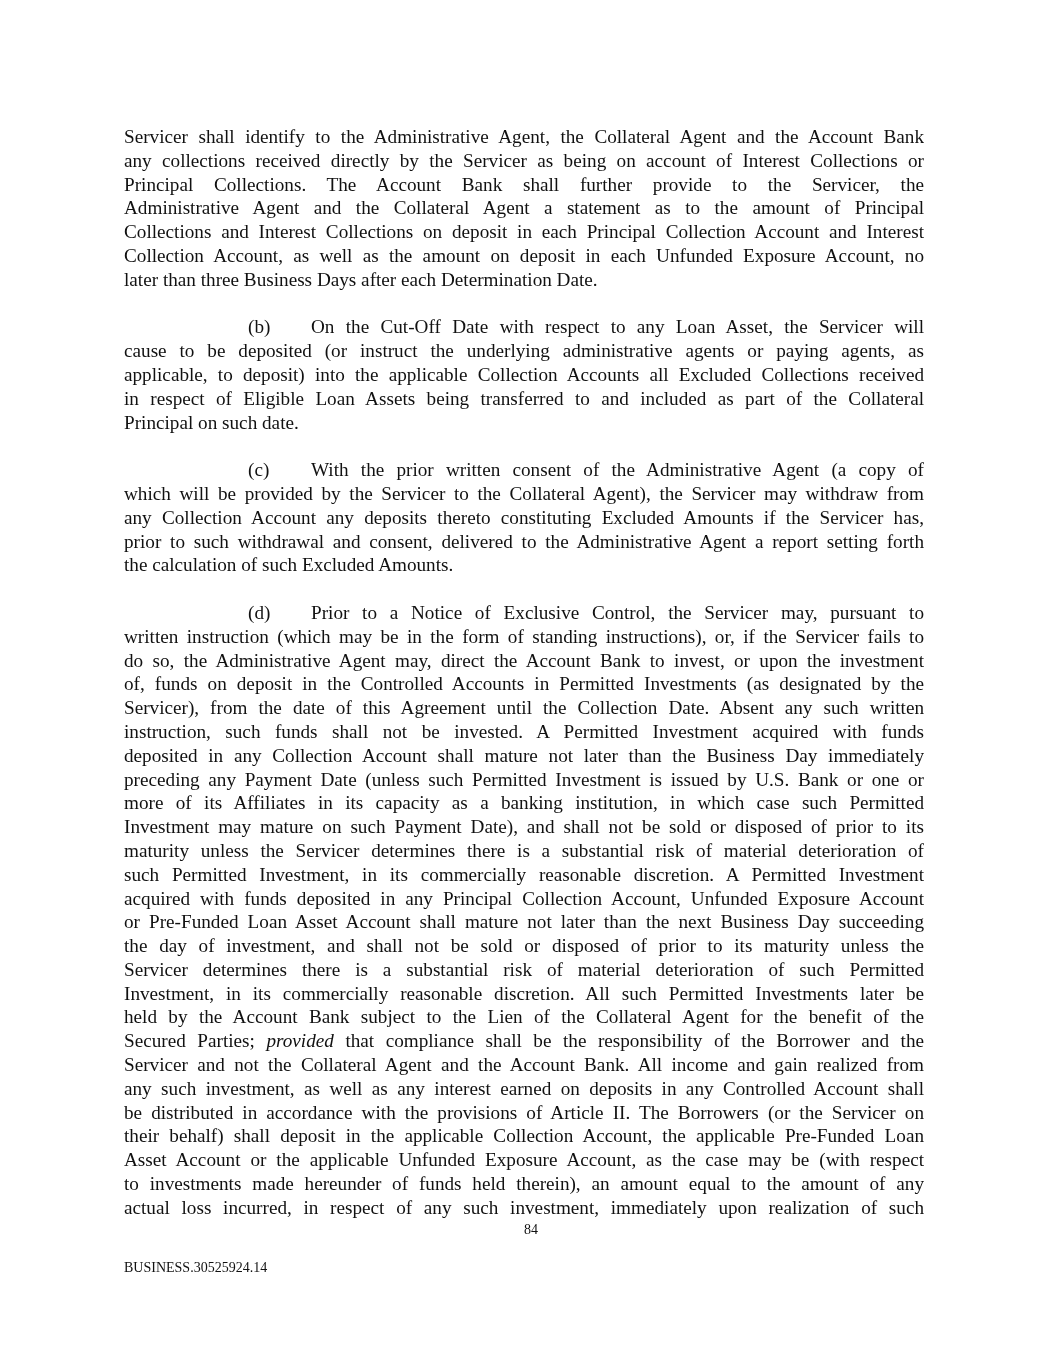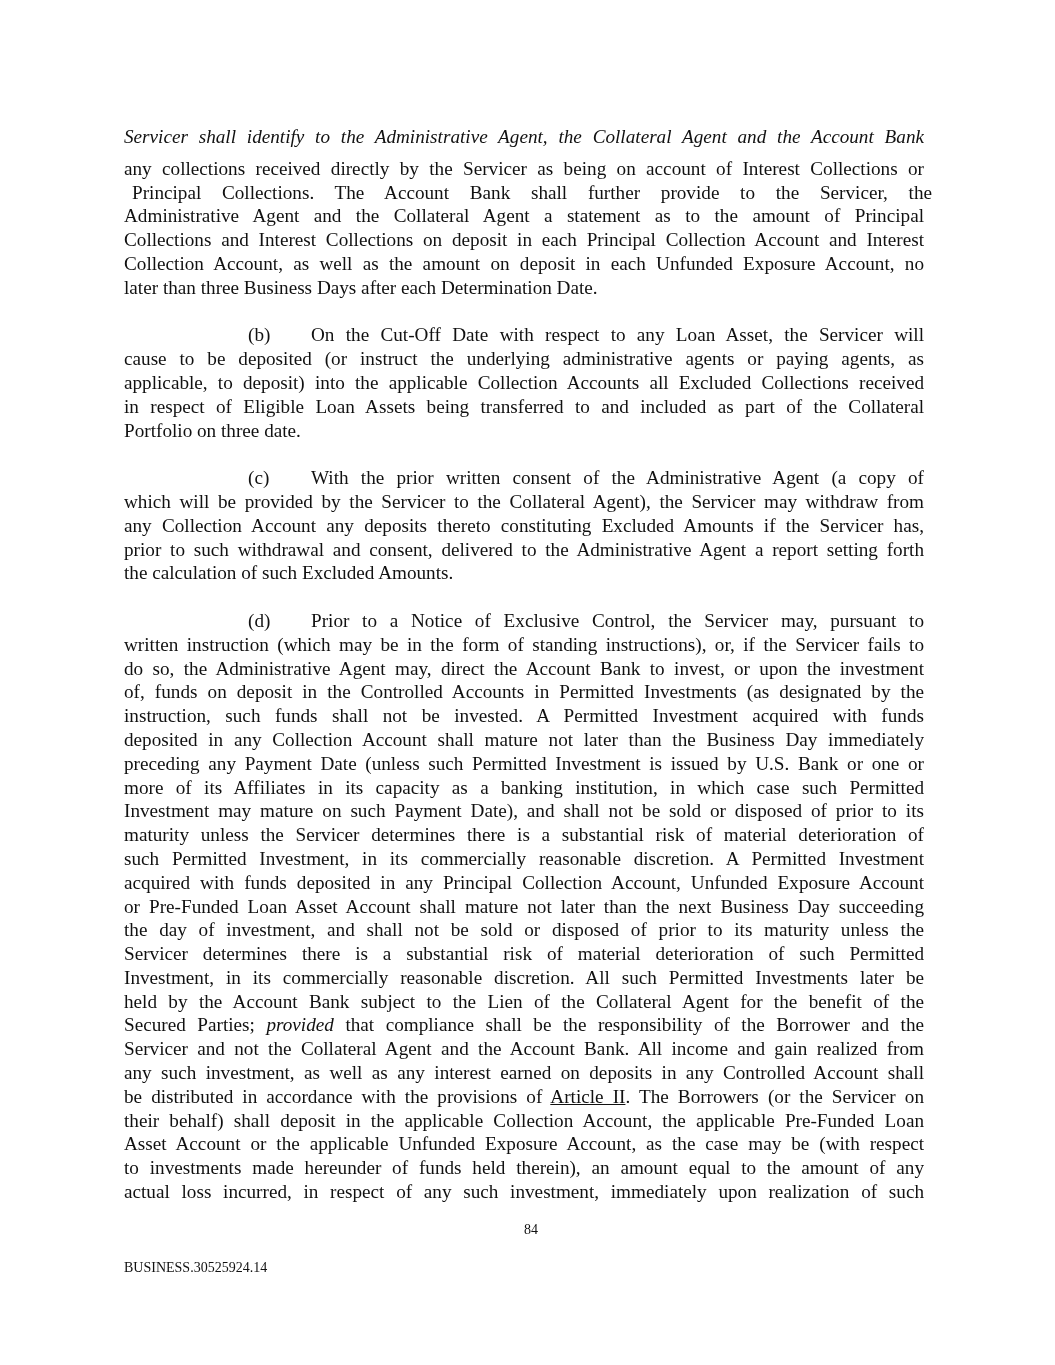--- a/index.html
+++ b/index.html
@@ -39,21 +39,21 @@
   }
   .line.first-indented {
     padding-left: 124px;
     width: 676px;
   }
   .label {
     display: inline-block;
     width: 63px;
   }
   .ital { font-style: italic; }
-  .ul { text-decoration: underline; }
+  .ul { }
   .page-number {
     position: absolute;
     top: 1221px;
     left: 0;
     width: 1062px;
     text-align: center;
     font-size: 14px;
     line-height: 18px;
   }
   .doc-id {
@@ -63,50 +63,51 @@
     font-size: 14px;
     line-height: 16px;
   }
 </style>
 </head>
 <body>
 
 <div class="page">
 
   <div class="para">
-    <span class="line" style="white-space: normal; overflow: hidden; font-style: italic;">Servicer shall identify to the Administrative Agent, the Collateral Agent and the Account Bank</span>
-    <span class="line" style="white-space: normal; overflow: hidden; margin-top: 8px;">any collections received directly by the Servicer as being on account of Interest Collections or</span>
-    <span class="line" style="white-space: normal; overflow: hidden; margin-left: 8px;">Principal Collections.  The Account Bank shall further provide to the Servicer, the</span>
+    <span class="line" style="white-space: normal; overflow: hidden;">Servicer shall identify to the Administrative Agent, the Collateral Agent and the Account Bank</span>
+    <span class="line" style="white-space: normal; overflow: hidden;">any collections received directly by the Servicer as being on account of Interest Collections or</span>
+    <span class="line" style="white-space: normal; overflow: hidden;">Principal Collections.  The Account Bank shall further provide to the Servicer, the</span>
     <span class="line" style="white-space: normal; overflow: hidden;">Administrative Agent and the Collateral Agent a statement as to the amount of Principal</span>
     <span class="line" style="white-space: normal; overflow: hidden;">Collections and Interest Collections on deposit in each Principal Collection Account and Interest</span>
     <span class="line" style="white-space: normal; overflow: hidden;">Collection Account, as well as the amount on deposit in each Unfunded Exposure Account, no</span>
     <span class="line last" style="white-space: normal; overflow: hidden;">later than three Business Days after each Determination Date.</span>
   </div>
 
   <div class="para">
     <span class="line first-indented" style="white-space: normal; overflow: hidden;"><span class="label">(b)</span><span>On the Cut-Off Date with respect to any Loan Asset, the Servicer will</span></span>
     <span class="line" style="white-space: normal; overflow: hidden;">cause to be deposited (or instruct the underlying administrative agents or paying agents, as</span>
     <span class="line" style="white-space: normal; overflow: hidden;">applicable, to deposit) into the applicable Collection Accounts all Excluded Collections received</span>
     <span class="line" style="white-space: normal; overflow: hidden;">in respect of Eligible Loan Assets being transferred to and included as part of the Collateral</span>
-    <span class="line last" style="white-space: normal; overflow: hidden;">Portfolio on three date.</span>
+    <span class="line last" style="white-space: normal; overflow: hidden;">Principal on such date.</span>
   </div>
 
   <div class="para">
     <span class="line first-indented" style="white-space: normal; overflow: hidden;"><span class="label">(c)</span><span>With the prior written consent of the Administrative Agent (a copy of</span></span>
     <span class="line" style="white-space: normal; overflow: hidden;">which will be provided by the Servicer to the Collateral Agent), the Servicer may withdraw from</span>
     <span class="line" style="white-space: normal; overflow: hidden;">any Collection Account any deposits thereto constituting Excluded Amounts if the Servicer has,</span>
     <span class="line" style="white-space: normal; overflow: hidden;">prior to such withdrawal and consent, delivered to the Administrative Agent a report setting forth</span>
     <span class="line last" style="white-space: normal; overflow: hidden;">the calculation of such Excluded Amounts.</span>
   </div>
 
   <div class="para">
     <span class="line first-indented" style="white-space: normal; overflow: hidden;"><span class="label">(d)</span><span>Prior to a Notice of Exclusive Control, the Servicer may, pursuant to</span></span>
     <span class="line" style="white-space: normal; overflow: hidden;">written instruction (which may be in the form of standing instructions), or, if the Servicer fails to</span>
     <span class="line" style="white-space: normal; overflow: hidden;">do so, the Administrative Agent may, direct the Account Bank to invest, or upon the investment</span>
     <span class="line" style="white-space: normal; overflow: hidden;">of, funds on deposit in the Controlled Accounts in Permitted Investments (as designated by the</span>
+    <span class="line" style="white-space: normal; overflow: hidden;">Servicer), from the date of this Agreement until the Collection Date.  Absent any such written</span>
     <span class="line" style="white-space: normal; overflow: hidden;">instruction, such funds shall not be invested.  A Permitted Investment acquired with funds</span>
     <span class="line" style="white-space: normal; overflow: hidden;">deposited in any Collection Account shall mature not later than the Business Day immediately</span>
     <span class="line" style="white-space: normal; overflow: hidden;">preceding any Payment Date (unless such Permitted Investment is issued by U.S. Bank or one or</span>
     <span class="line" style="white-space: normal; overflow: hidden;">more of its Affiliates in its capacity as a banking institution, in which case such Permitted</span>
     <span class="line" style="white-space: normal; overflow: hidden;">Investment may mature on such Payment Date), and shall not be sold or disposed of prior to its</span>
     <span class="line" style="white-space: normal; overflow: hidden;">maturity unless the Servicer determines there is a substantial risk of material deterioration of</span>
     <span class="line" style="white-space: normal; overflow: hidden;">such Permitted Investment, in its commercially reasonable discretion.  A Permitted Investment</span>
     <span class="line" style="white-space: normal; overflow: hidden;">acquired with funds deposited in any Principal Collection Account, Unfunded Exposure Account</span>
     <span class="line" style="white-space: normal; overflow: hidden;">or Pre-Funded Loan Asset Account shall mature not later than the next Business Day succeeding</span>
     <span class="line" style="white-space: normal; overflow: hidden;">the day of investment, and shall not be sold or disposed of prior to its maturity unless the</span>

